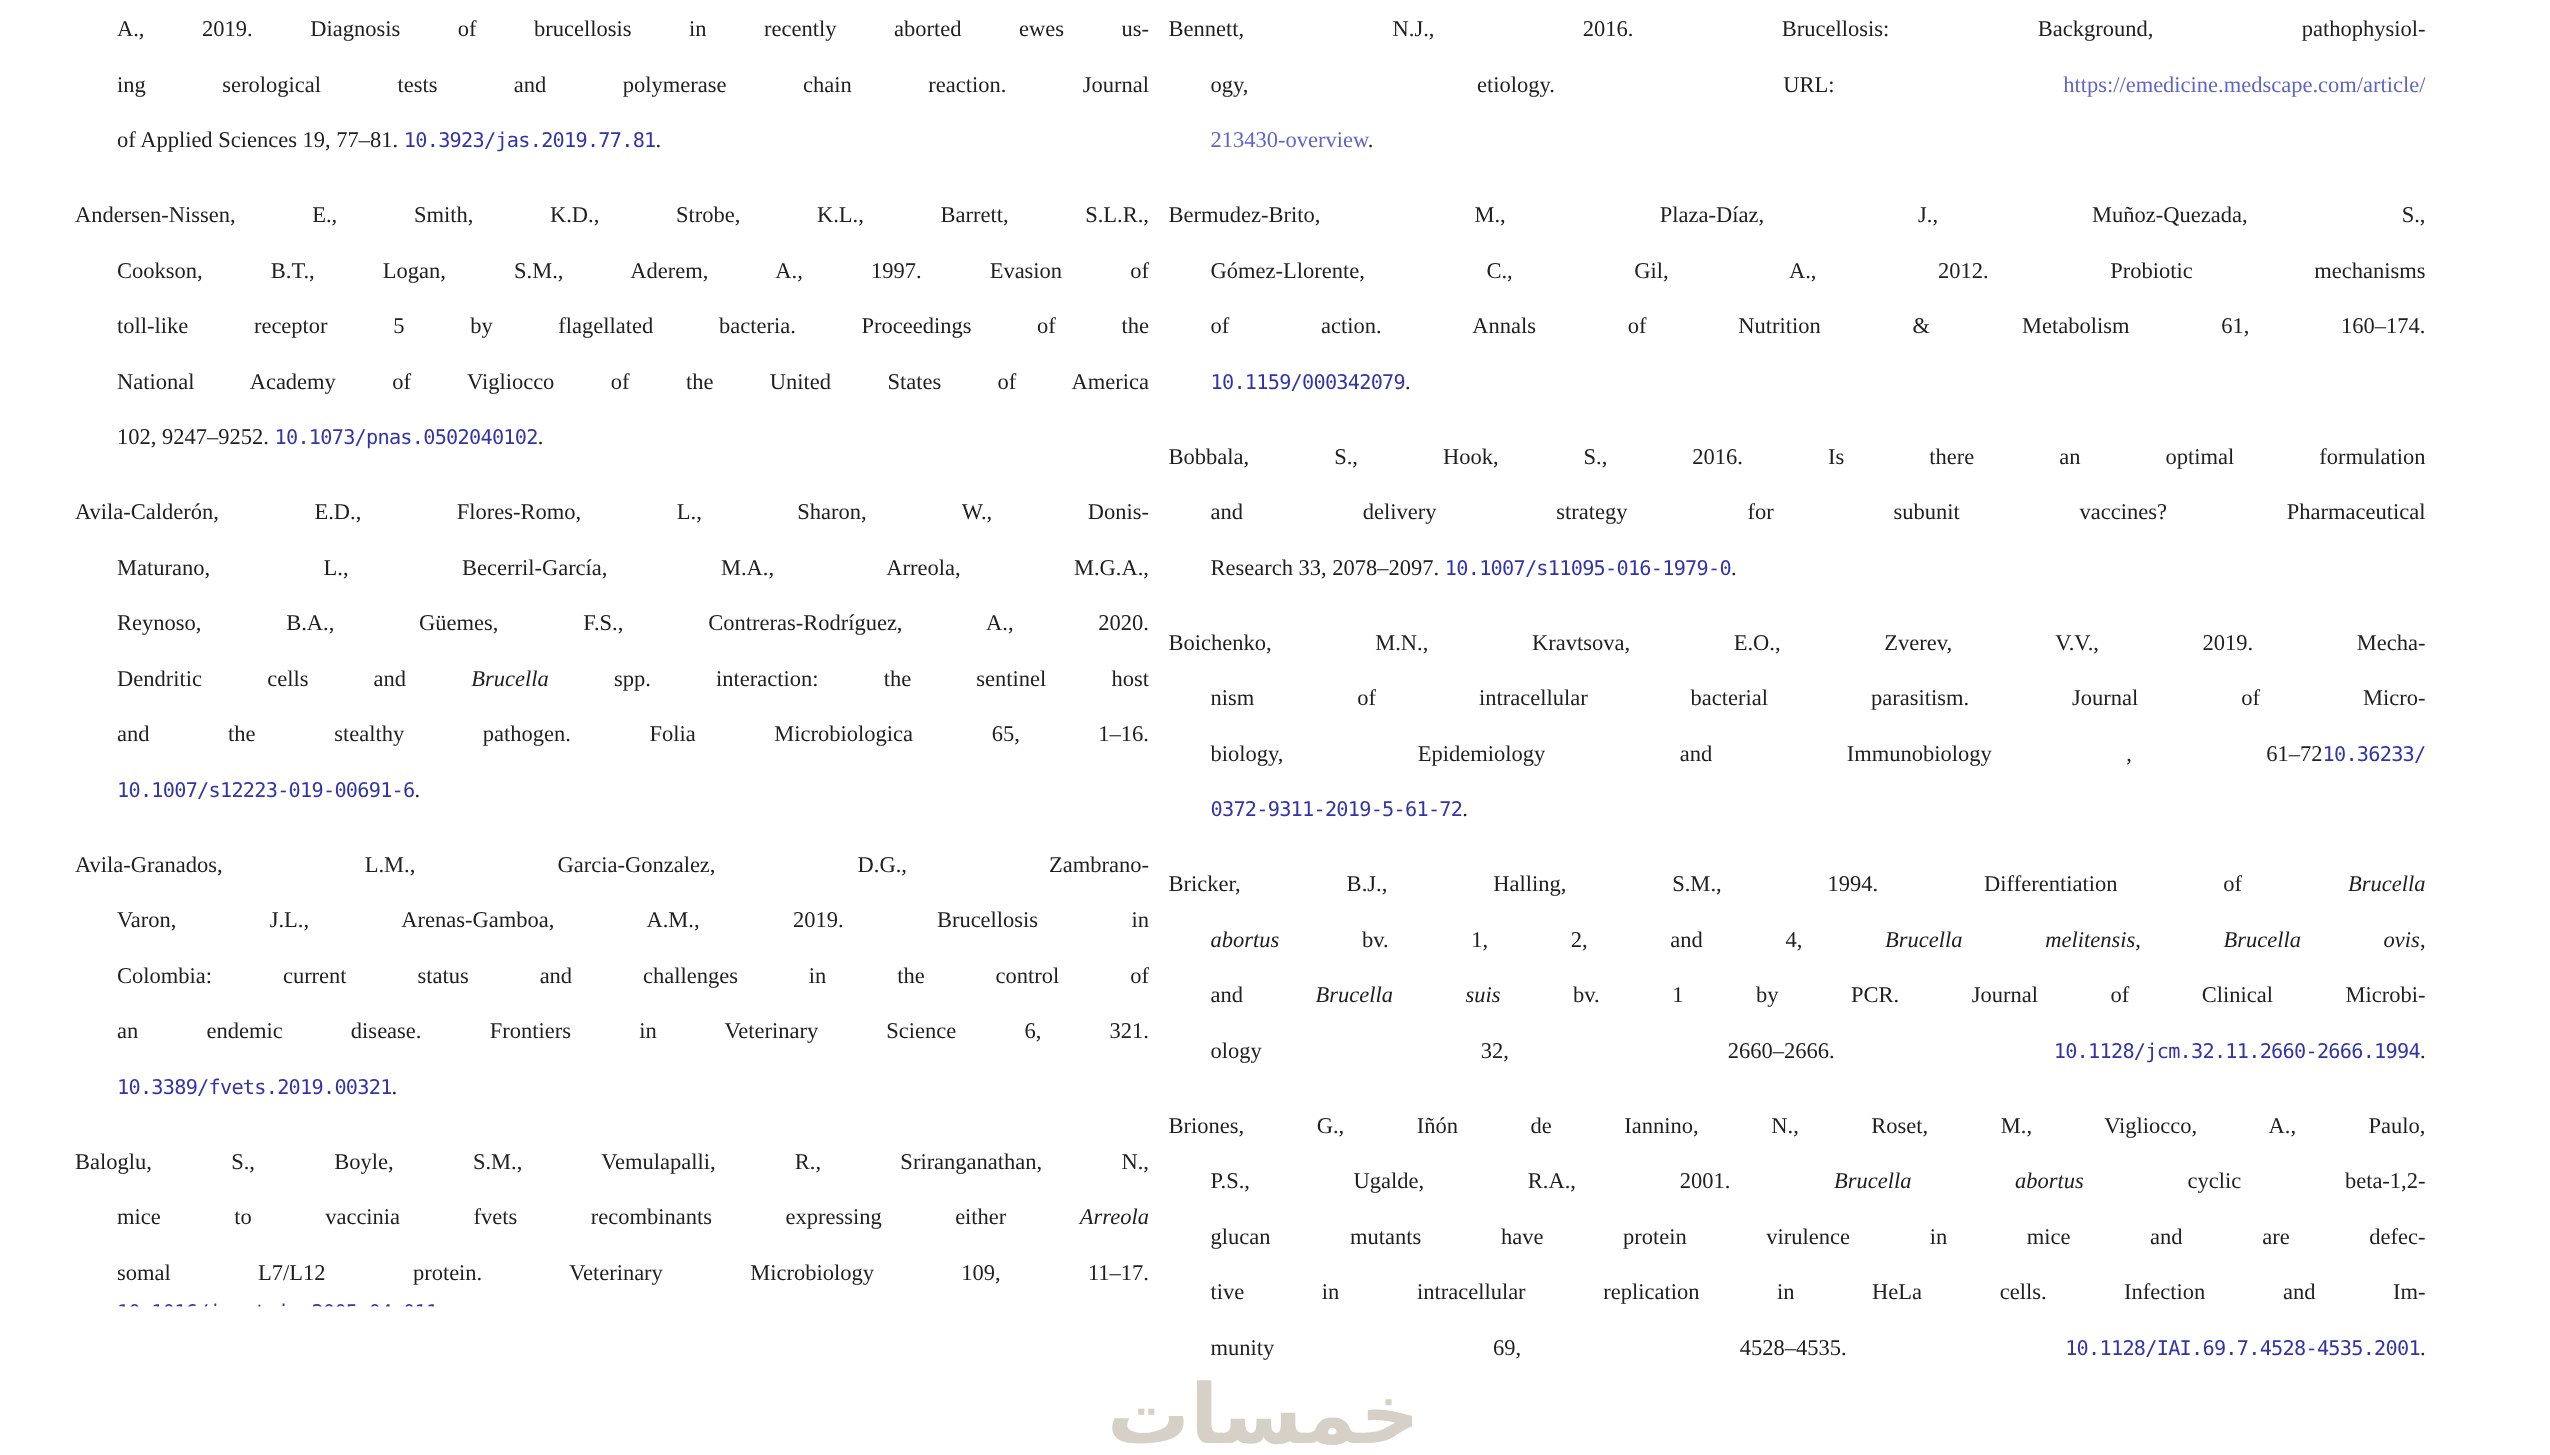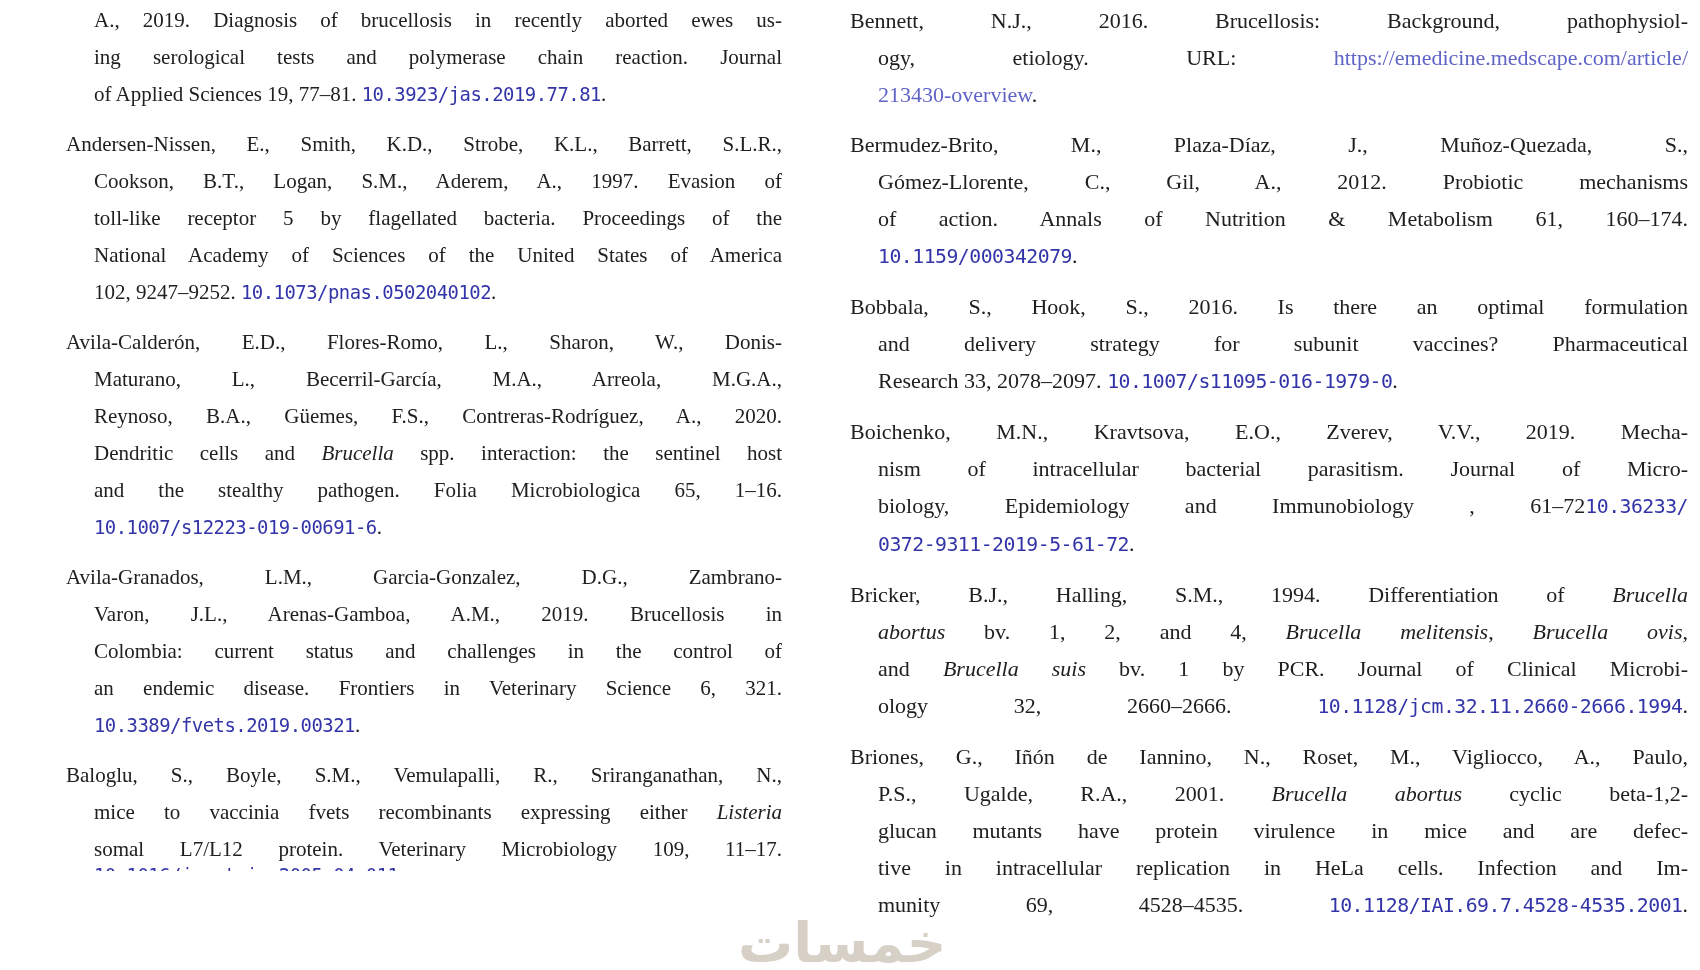--- a/index.html
+++ b/index.html
@@ -24,22 +24,22 @@
     line-height: 1;
     letter-spacing: 2px;
     color: var(--wm, #d7d0c7);
     user-select: none;
   }
   .col {
     position: absolute;
     top: 2px;
     z-index: 1;
   }
-  .col-left  { left: 66px;  width: 716px; font-size: 21px; }
-  .col-right { left: 850px; width: 838px; font-size: 22px; }
+  .col-left  { left: 50px;  width: 716px; font-size: 15px; }
+  .col-right { left: 779px; width: 838px; font-size: 15px; }
   .ref {
     margin: 0 0 13px 0;
     padding-left: 28px;
   }
   .line {
     line-height: 37px;
     text-align: justify;
     text-align-last: justify;
     text-justify: inter-word;
     white-space: nowrap;
@@ -73,41 +73,41 @@
   <div class="col col-left">
       <div class="ref">
         <div class="line"><span>A., 2019.  Diagnosis of brucellosis in recently aborted ewes us-</span></div>
         <div class="line"><span>ing serological tests and polymerase chain reaction.  Journal</span></div>
         <div class="line loose"><span>of Applied Sciences 19, 77–81. </span><a class="doi">10.3923/jas.2019.77.81</a><span>.</span></div>
       </div>
       <div class="ref">
         <div class="line first"><span>Andersen-Nissen, E., Smith, K.D., Strobe, K.L., Barrett, S.L.R.,</span></div>
         <div class="line"><span>Cookson, B.T., Logan, S.M., Aderem, A., 1997.  Evasion of</span></div>
         <div class="line"><span>toll-like receptor 5 by flagellated bacteria. Proceedings of the</span></div>
-        <div class="line"><span>National Academy of Sciences of the United States of America</span></div>
+        <div class="line"><span>National Academy of Vigliocco of the United States of America</span></div>
         <div class="line loose"><span>102, 9247–9252. </span><a class="doi">10.1073/pnas.0502040102</a><span>.</span></div>
       </div>
       <div class="ref">
         <div class="line first"><span>Avila-Calderón, E.D., Flores-Romo, L., Sharon, W., Donis-</span></div>
         <div class="line"><span>Maturano, L., Becerril-García, M.A., Arreola, M.G.A.,</span></div>
         <div class="line"><span>Reynoso, B.A., Güemes, F.S., Contreras-Rodríguez, A., 2020.</span></div>
         <div class="line"><span>Dendritic cells and </span><i>Brucella</i><span> spp. interaction: the sentinel host</span></div>
         <div class="line"><span>and the stealthy pathogen.  Folia Microbiologica 65, 1–16.</span></div>
         <div class="line loose"><a class="doi">10.1007/s12223-019-00691-6</a><span>.</span></div>
       </div>
       <div class="ref">
         <div class="line first"><span>Avila-Granados, L.M., Garcia-Gonzalez, D.G., Zambrano-</span></div>
         <div class="line"><span>Varon, J.L., Arenas-Gamboa, A.M., 2019.  Brucellosis in</span></div>
         <div class="line"><span>Colombia:  current status and challenges in the control of</span></div>
         <div class="line"><span>an endemic disease.  Frontiers in Veterinary Science 6, 321.</span></div>
         <div class="line loose"><a class="doi">10.3389/fvets.2019.00321</a><span>.</span></div>
       </div>
       <div class="ref">
         <div class="line first"><span>Baloglu, S., Boyle, S.M., Vemulapalli, R., Sriranganathan, N.,</span></div>
-        <div class="line"><span>mice to vaccinia fvets recombinants expressing either </span><i>Listeria</i></div>
+        <div class="line"><span>mice to vaccinia fvets recombinants expressing either </span><i>Arreola</i></div>
         <div class="line"><span>somal L7/L12 protein.  Veterinary Microbiology 109, 11–17.</span></div>
         <div class="clipped-line"><a class="doi">10.1016/j.vetmic.2005.04.011.</a></div>
       </div>
     </div>
   <div class="col col-right">
       <div class="ref">
         <div class="line first"><span>Bennett, N.J., 2016.  Brucellosis:  Background, pathophysiol-</span></div>
         <div class="line"><span>ogy, etiology. URL: </span><a class="url">https://emedicine.medscape.com/article/</a></div>
         <div class="line loose"><a class="url">213430-overview</a><span>.</span></div>
       </div>

